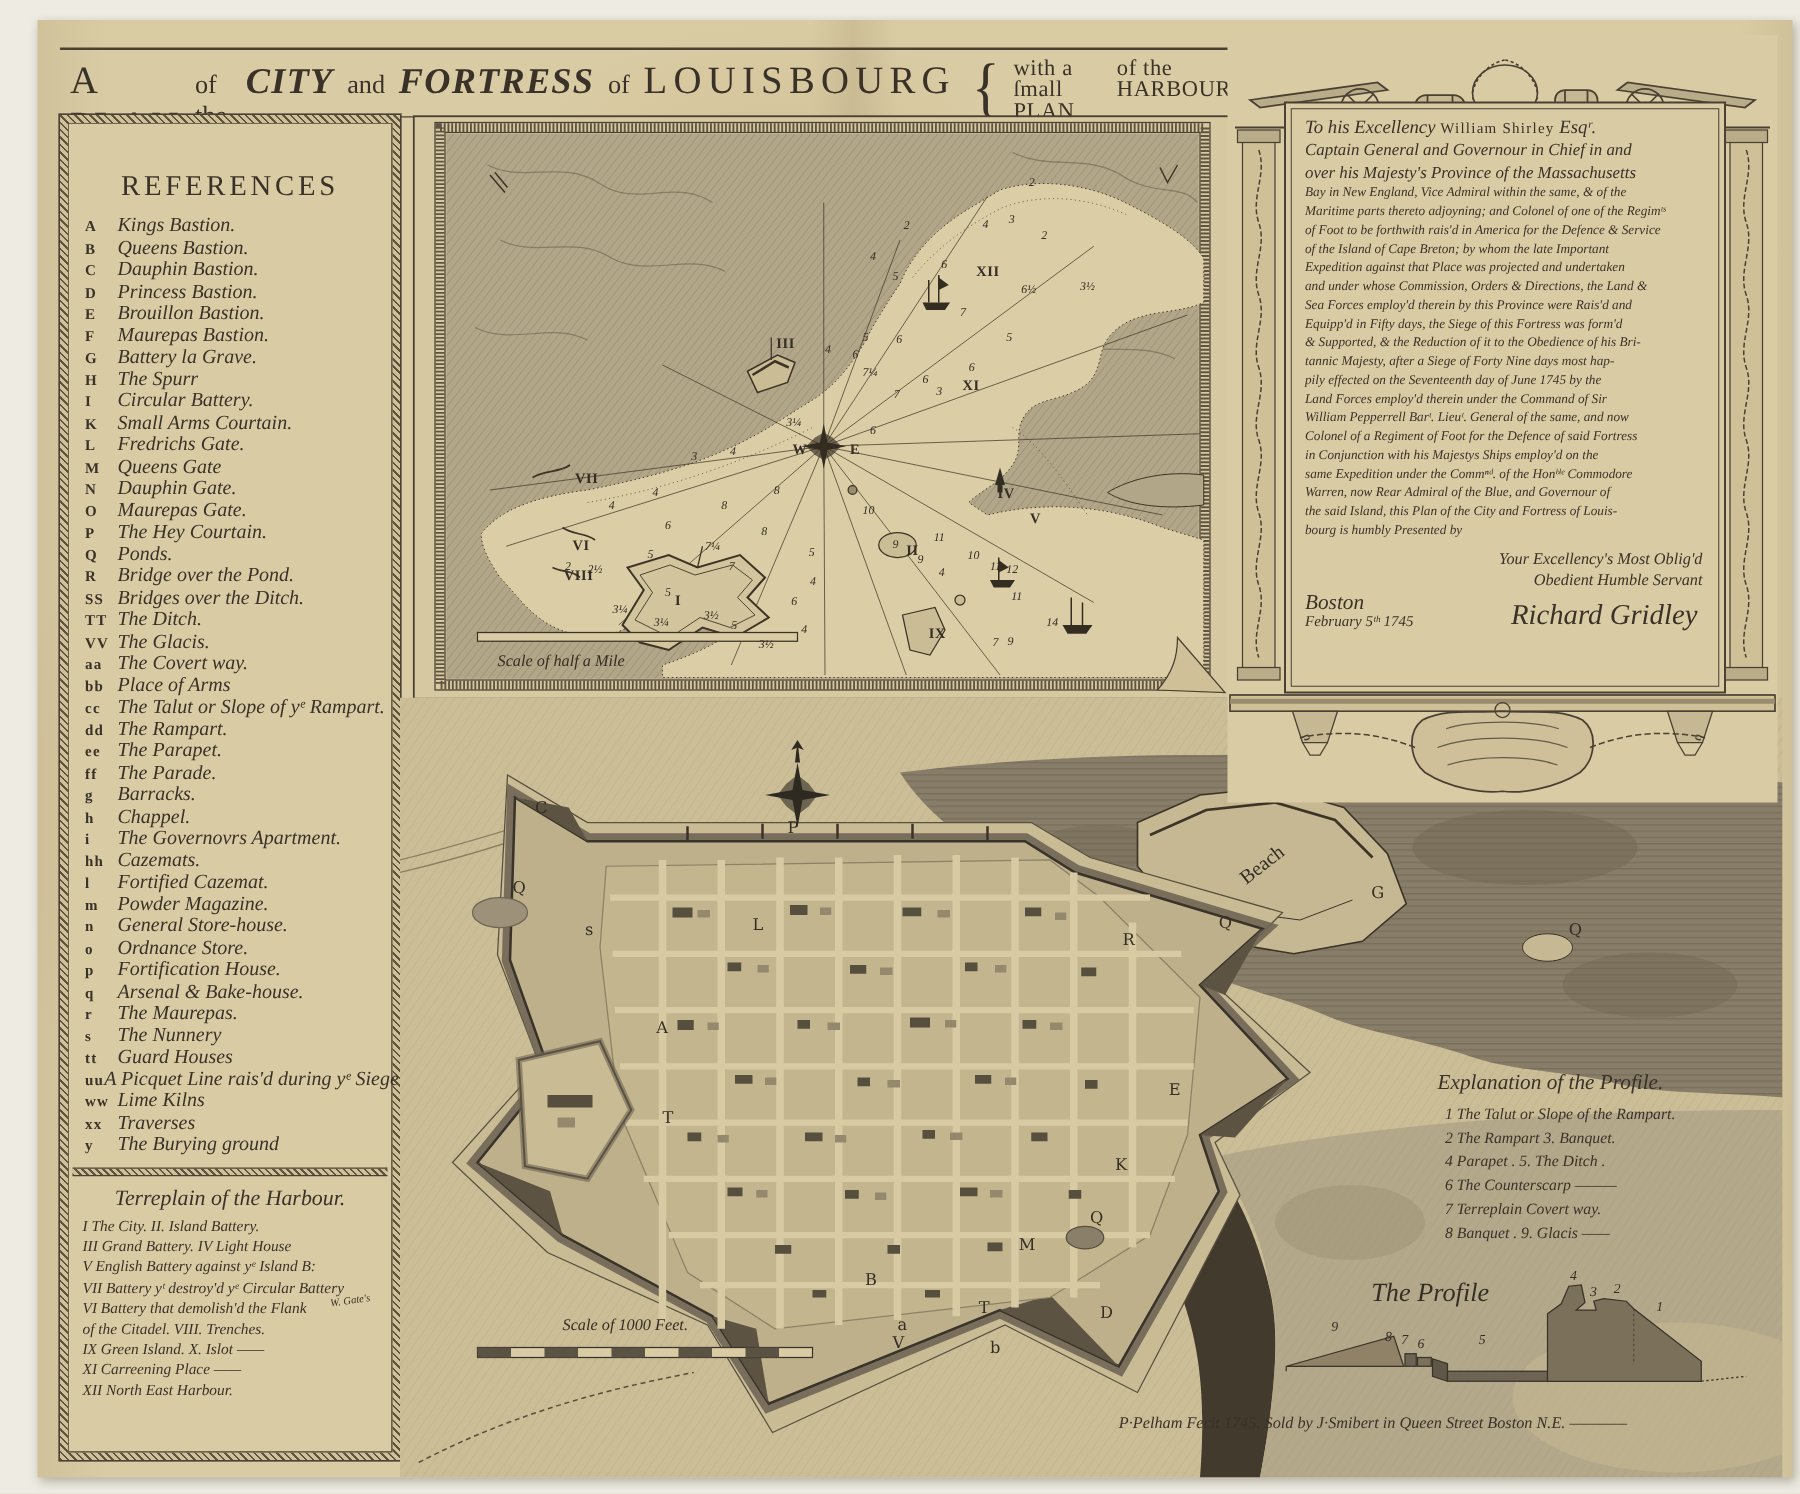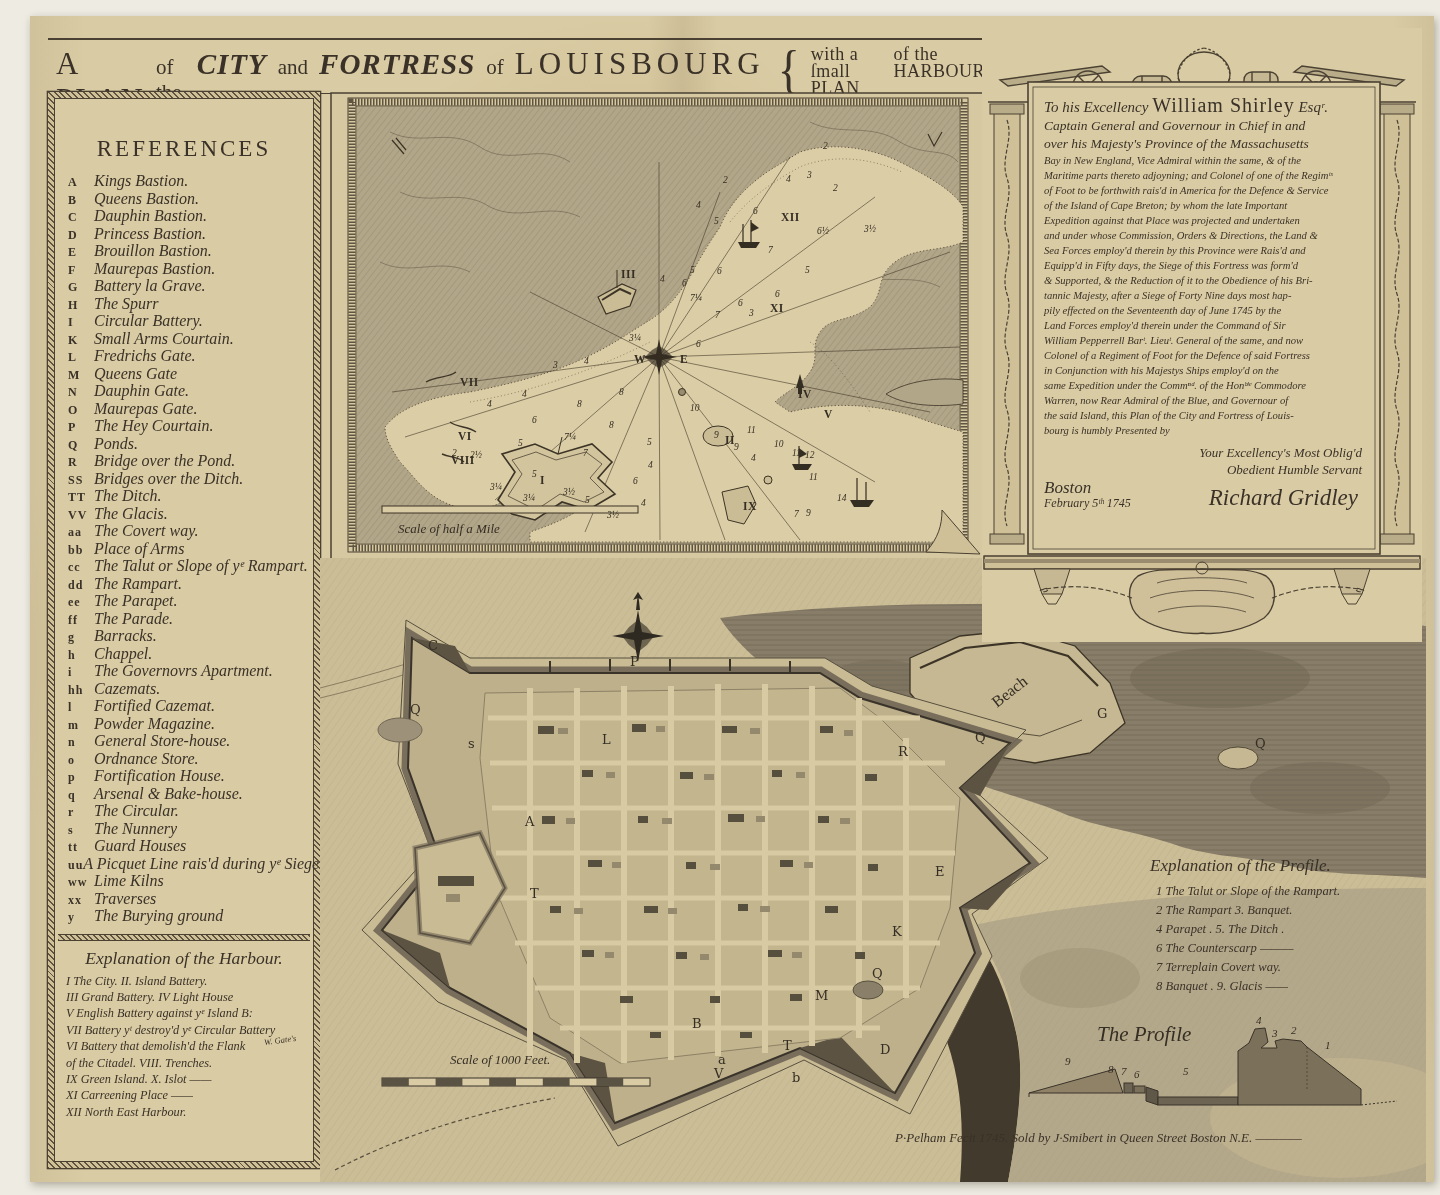--- a/index.html
+++ b/index.html
@@ -45,21 +45,21 @@
   .harb-line{font-style:italic;font-size:12.3px;line-height:16.4px;white-space:nowrap;}
   .harb-insert{position:absolute;right:18px;top:62px;font-style:italic;font-size:8.5px;transform:rotate(-8deg);}
   
   .inset{position:absolute;left:300px;top:76px;width:655px;height:468px;}
   .inset svg{display:block;}
   
   .cartouche{position:absolute;left:952px;top:12px;width:440px;height:614px;background:#d9cba3;}
   .cart-deco{position:absolute;left:0;top:0;width:440px;height:614px;}
   .ded{position:absolute;left:52px;top:58px;width:352px;height:468px;padding:8px 10px;box-sizing:border-box;}
   .ded-l1{font-size:15px;font-style:italic;white-space:nowrap;}
-  .ded-name{font-size:20px;font-style:normal;letter-spacing:1px;}
+  .ded-name{font-size:12px;font-style:normal;letter-spacing:1px;}
   .ded-body div{font-style:italic;font-size:10.6px;line-height:15px;white-space:nowrap;}
   .ded-body div:nth-child(1),.ded-body div:nth-child(2){font-size:13.5px;line-height:18px;}
   .ded-close{margin-top:6px;text-align:right;font-style:italic;font-size:13px;line-height:17px;padding-right:14px;}
   .ded-sig-row{display:flex;justify-content:space-between;align-items:flex-end;margin-top:2px;}
   .ded-place{font-style:italic;font-size:17px;line-height:16px;}
   .ded-date{font-style:italic;font-size:12px;}
   .ded-sig{font-style:italic;font-size:23px;padding-right:18px;}
   
   .main-map{position:absolute;left:290px;top:542px;width:1106px;height:624px;}
   
@@ -238,21 +238,21 @@
         <div class="ref-row">
         <span class="ref-key">p</span>
         <span class="ref-label">Fortification House.</span>
       </div>
         <div class="ref-row">
         <span class="ref-key">q</span>
         <span class="ref-label">Arsenal &amp; Bake-house.</span>
       </div>
         <div class="ref-row">
         <span class="ref-key">r</span>
-        <span class="ref-label">The Circular.</span>
+        <span class="ref-label">The Maurepas.</span>
       </div>
         <div class="ref-row">
         <span class="ref-key">s</span>
         <span class="ref-label">The Nunnery</span>
       </div>
         <div class="ref-row">
         <span class="ref-key">tt</span>
         <span class="ref-label">Guard Houses</span>
       </div>
         <div class="ref-row">
@@ -266,21 +266,21 @@
         <div class="ref-row">
         <span class="ref-key">xx</span>
         <span class="ref-label">Traverses</span>
       </div>
         <div class="ref-row">
         <span class="ref-key">y</span>
         <span class="ref-label">The Burying ground</span>
       </div>
       </div>
     <div class="divider"></div>
-    <div class="harb-head">Explanation of the Harbour.</div>
+    <div class="harb-head">Terreplain of the Harbour.</div>
     <div class="harb-lines">
       <span class="harb-insert">W. Gate's</span>
       <div>
           <div class="harb-line">I The City. II. Island Battery.</div>
           <div class="harb-line">III Grand Battery. IV Light House</div>
           <div class="harb-line">V English Battery against yᵉ Island B:</div>
           <div class="harb-line">VII Battery yᵗ destroy'd yᵉ Circular Battery</div>
           <div class="harb-line">VI Battery that demolish'd the Flank</div>
           <div class="harb-line">of the Citadel. VIII. Trenches.</div>
           <div class="harb-line">IX Green Island. X. Islot ——</div>

